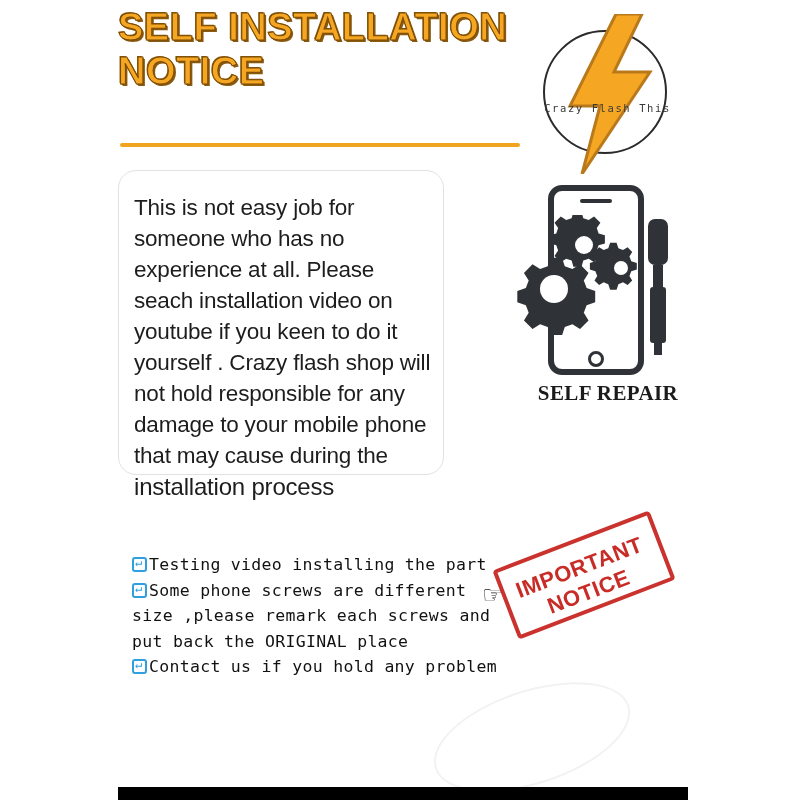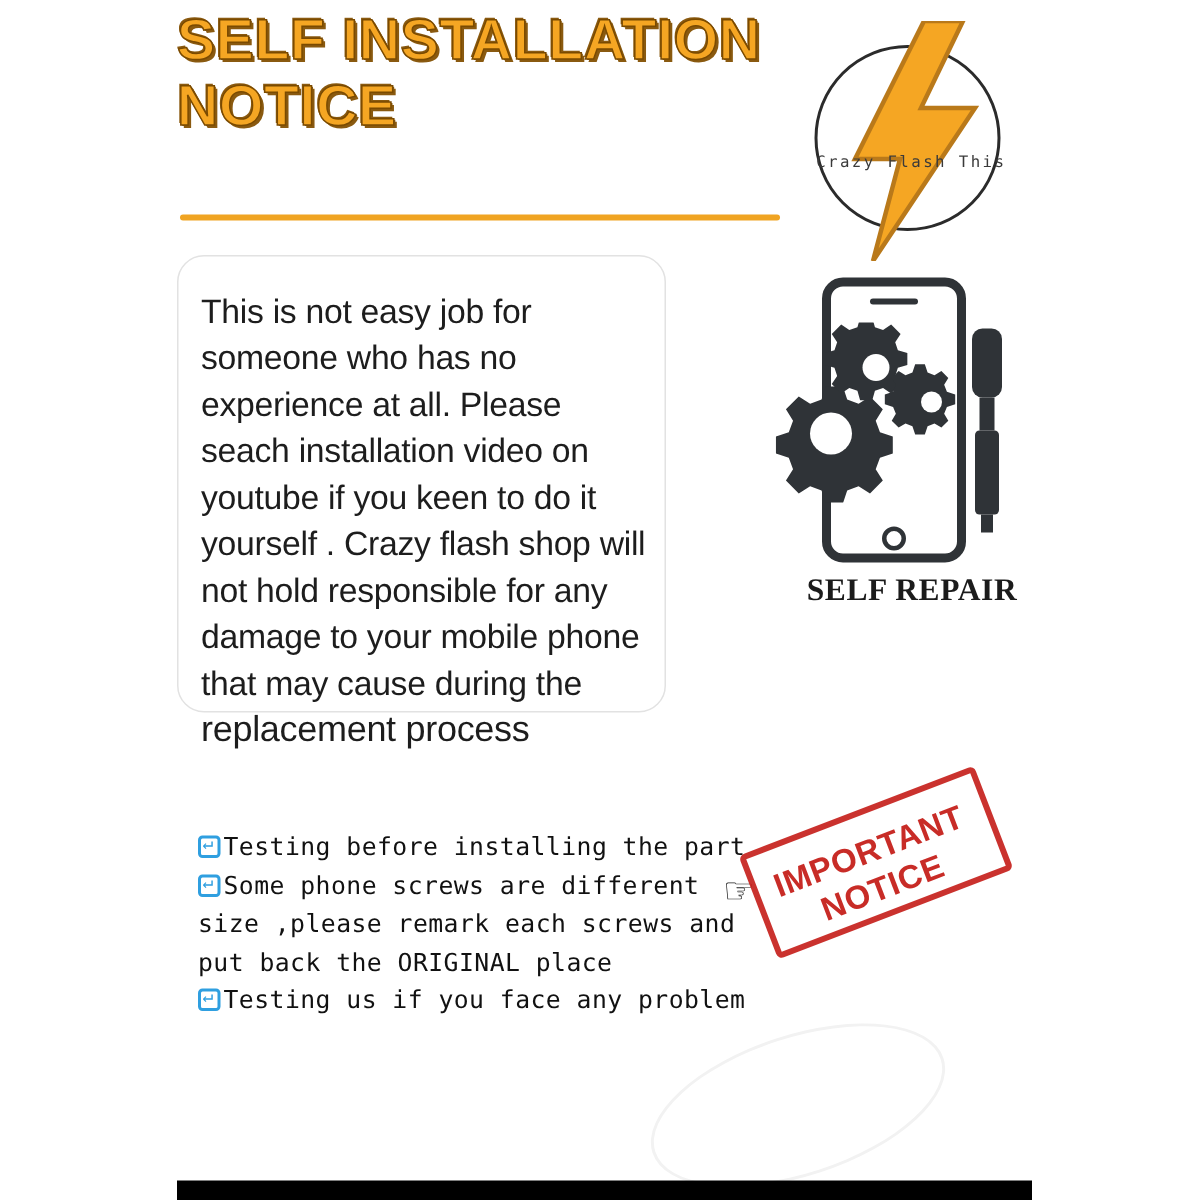--- a/index.html
+++ b/index.html
@@ -278,21 +278,21 @@
     <div class="logo-circle"></div>
     <svg class="logo-bolt" viewBox="0 0 96 160">
       <polygon points="56,0 10,92 40,92 22,160 90,58 54,58 82,0" fill="#f5a623" stroke="#b9791a" stroke-width="3"></polygon>
     </svg>
     <div class="logo-text">Crazy Flash This</div>
   </div>
 
   <div class="notice-box"></div>
   <div class="notice-text">
     <span>This is not easy job for someone who has no experience at all. Please seach installation video on youtube if you keen to do it yourself . Crazy flash shop will not hold responsible for any damage to your mobile phone that may cause during the</span>
-    <span class="last-line">replacement process</span>
+    <span class="last-line">installation process</span>
   </div>
 
   <div class="repair-wrap">
     <div class="phone-body"></div>
     <div class="phone-speaker"></div>
     <div class="phone-home"></div>
 
     <svg style="position:absolute;left:0;top:30px;width:150px;height:120px;" viewBox="0 0 150 120">
       <g fill="#2f3337">
         <path d="M38 38 l8 -3 3 -9 12 0 3 9 8 3 8 -5 9 9 -5 8 3 8 9 3 0 12 -9 3 -3 8 5 8 -9 9 -8 -5 -8 3 -3 9 -12 0 -3 -9 -8 -3 -8 5 -9 -9 5 -8 -3 -8 -9 -3 0 -12 9 -3 3 -8 -5 -8 9 -9z" transform="translate(-8,18) scale(0.95)"></path>
@@ -308,23 +308,23 @@
       <rect x="18" y="4" width="20" height="46" rx="7" fill="#2f3337"></rect>
       <rect x="23" y="50" width="10" height="22" fill="#2f3337"></rect>
       <rect x="20" y="72" width="16" height="56" rx="3" fill="#2f3337"></rect>
       <rect x="24" y="128" width="8" height="12" fill="#2f3337"></rect>
     </svg>
 
     <div class="repair-caption">SELF REPAIR</div>
   </div>
 
   <div class="bullets">
-    <div class="bullet-line"><span class="b-icon"></span><span>Testing before installing the part</span></div>
+    <div class="bullet-line"><span class="b-icon"></span><span>Testing video installing the part</span></div>
     <div class="bullet-line"><span class="b-icon"></span><span>Some phone screws are different size ,please remark each screws and put back the ORIGINAL place</span></div>
-    <div class="bullet-line"><span class="b-icon"></span><span>Testing us if you face any problem</span></div>
+    <div class="bullet-line"><span class="b-icon"></span><span>Contact us if you hold any problem</span></div>
   </div>
 
   <div class="hand-icon">☞</div>
 
   <div class="stamp">
     <div class="stamp-box"></div>
     <div class="stamp-text">IMPORTANT NOTICE</div>
   </div>
 
   <div class="watermark"></div>

